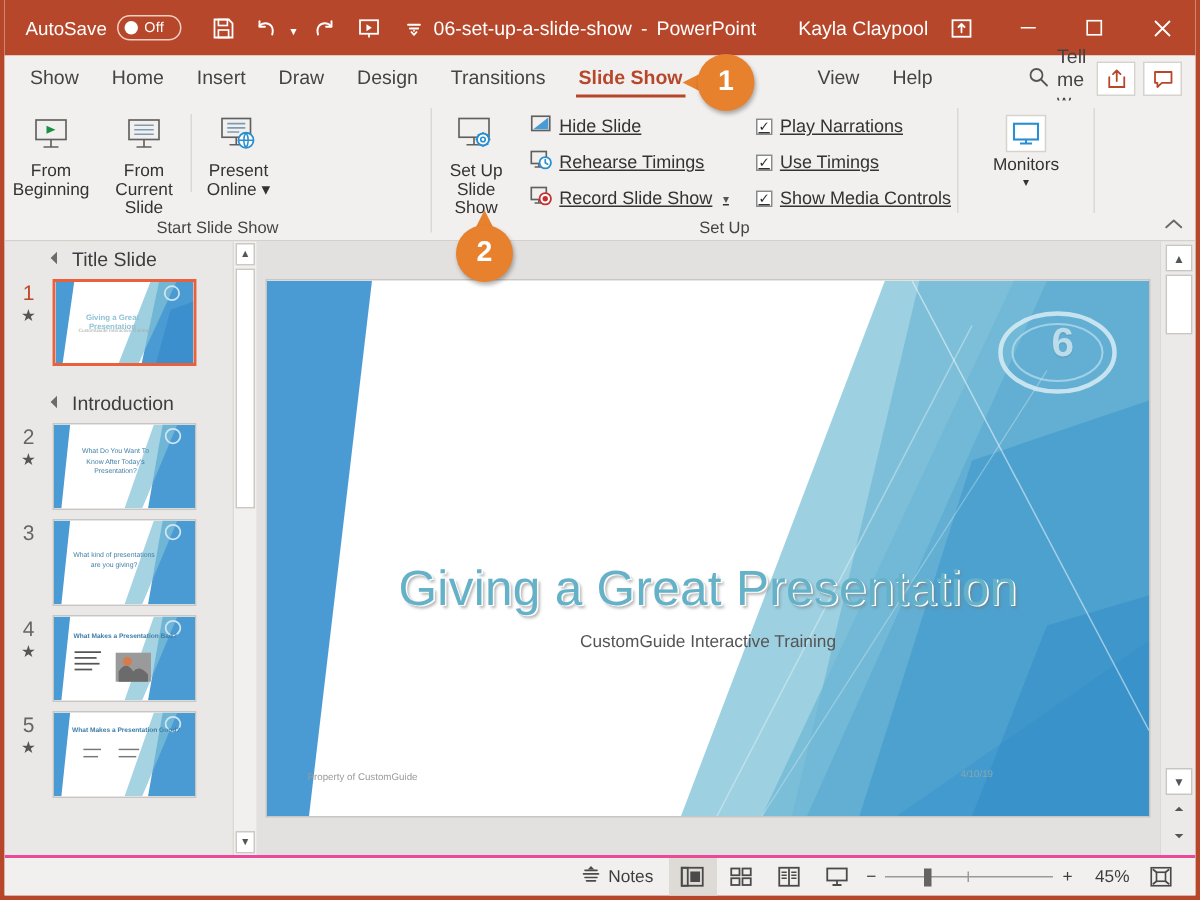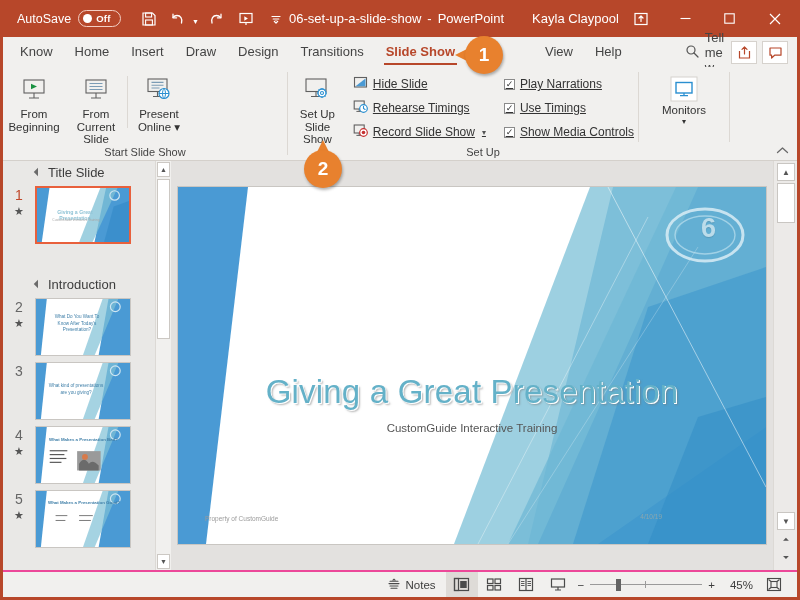--- a/index.html
+++ b/index.html
@@ -28,21 +28,21 @@
   .autosave-label { margin-left: 14px; font-size: 12.5px; }
   .autosave-toggle {
     margin-left: 7px; width: 44px; height: 17px;
     border: 1px solid #f3cfc4; border-radius: 9px;
     display: flex; align-items: center; position: relative;
   }
   .autosave-knob {
     width: 9px; height: 9px; border-radius: 50%;
     background: #fff; margin-left: 4px;
   }
-  .autosave-off { font-size: 9.5px; margin-left: 4px; letter-spacing: .2px; font-weight: bold; }
+  .autosave-off { font-size: 9.5px; margin-left: 4px; letter-spacing: .2px; }
   .qat { display: flex; align-items: center; margin-left: 14px; gap: 3px; }
   .qat-btn {
     width: 27px; height: 25px;
     display: flex; align-items: center; justify-content: center;
   }
   .qat-btn svg { display: block; }
   .qat-caret {
     font-size: 7px; margin-left: -3px; margin-top: 5px;
   }
   .doc-title {
@@ -337,21 +337,21 @@
         </svg>
     </div>
     <div class="win-btn">
       <svg width="14" height="14" viewBox="0 0 14 14">
           <path d="M2 2l10 10M12 2L2 12" stroke="#fff" stroke-width="1.2"></path>
         </svg>
     </div>
   </div>
 
   <div class="tabbar">
-    <div class="tab">Know</div>
+    <div class="tab">Show</div>
     <div class="tab">Home</div>
     <div class="tab">Insert</div>
     <div class="tab">Draw</div>
     <div class="tab">Design</div>
     <div class="tab">Transitions</div>
     <div class="tab active">Slide Show</div>
     <div class="tab" style="margin-left:68px">View</div>
     <div class="tab">Help</div>
 
     <div class="tellme">
@@ -554,21 +554,21 @@
           <path d="M72 0 L96 0 L96 58 L60 58 Z" fill="#4a9ad4"></path>
           <path d="M66 0 L84 0 L58 58 L44 58 Z" fill="#7fc0d6" opacity=".75"></path>
           <path d="M80 20 L96 14 L96 58 L70 58 Z" fill="#2f87c4" opacity=".55"></path>
           <circle cx="81" cy="8" r="5" fill="none" stroke="#cfe6f2" stroke-width="1.2"></circle>
         </svg>
         <div style="position:absolute;left:12px;right:28px;top:21px;text-align:center;font-size:5.2px;color:#8fc3d6;font-weight:bold;">Giving a Great Presentation</div>
         <div style="position:absolute;left:14px;right:28px;top:30px;text-align:center;font-size:3.2px;color:#a8a8a8;">CustomGuide Interactive Training</div>
       </div>
     </div>
 
-    <div class="section-head" style="margin-top:26px">
+    <div class="section-head" style="margin-top:10px">
       <span class="sec-tri"></span>
       <span>Introduction</span>
     </div>
     <div class="thumbrow">
       <div class="thumb-meta">
         <span>2</span>
         <span class="star">★</span>
       </div>
       <div class="thumb">
         <svg width="100%" height="100%" viewBox="0 0 96 58" preserveAspectRatio="none">

